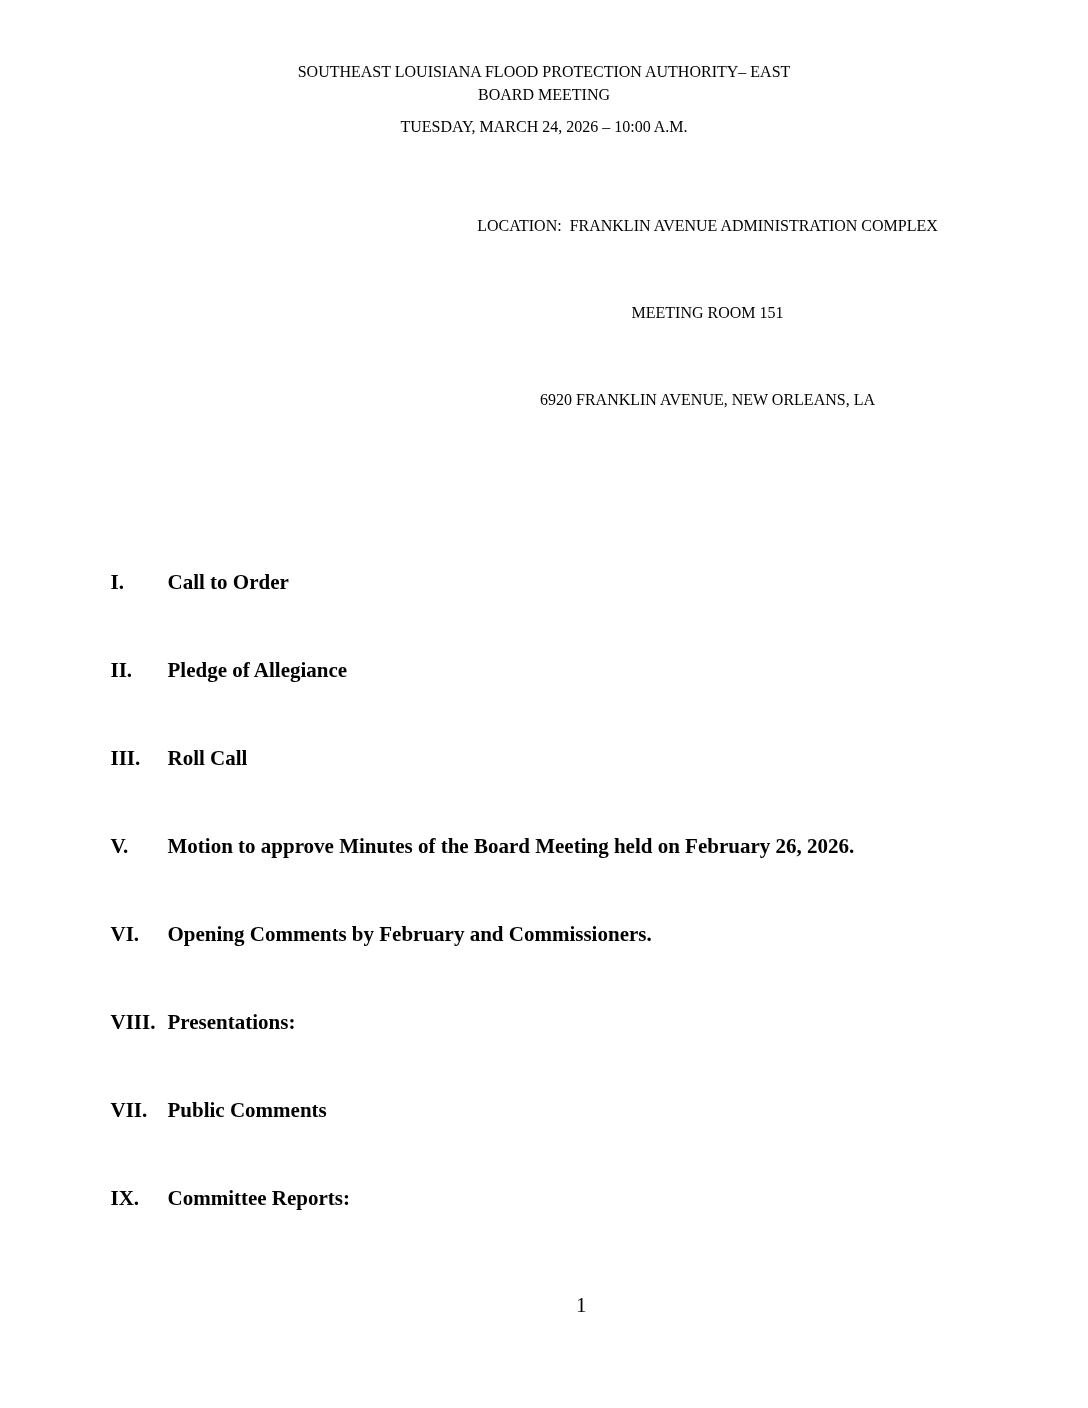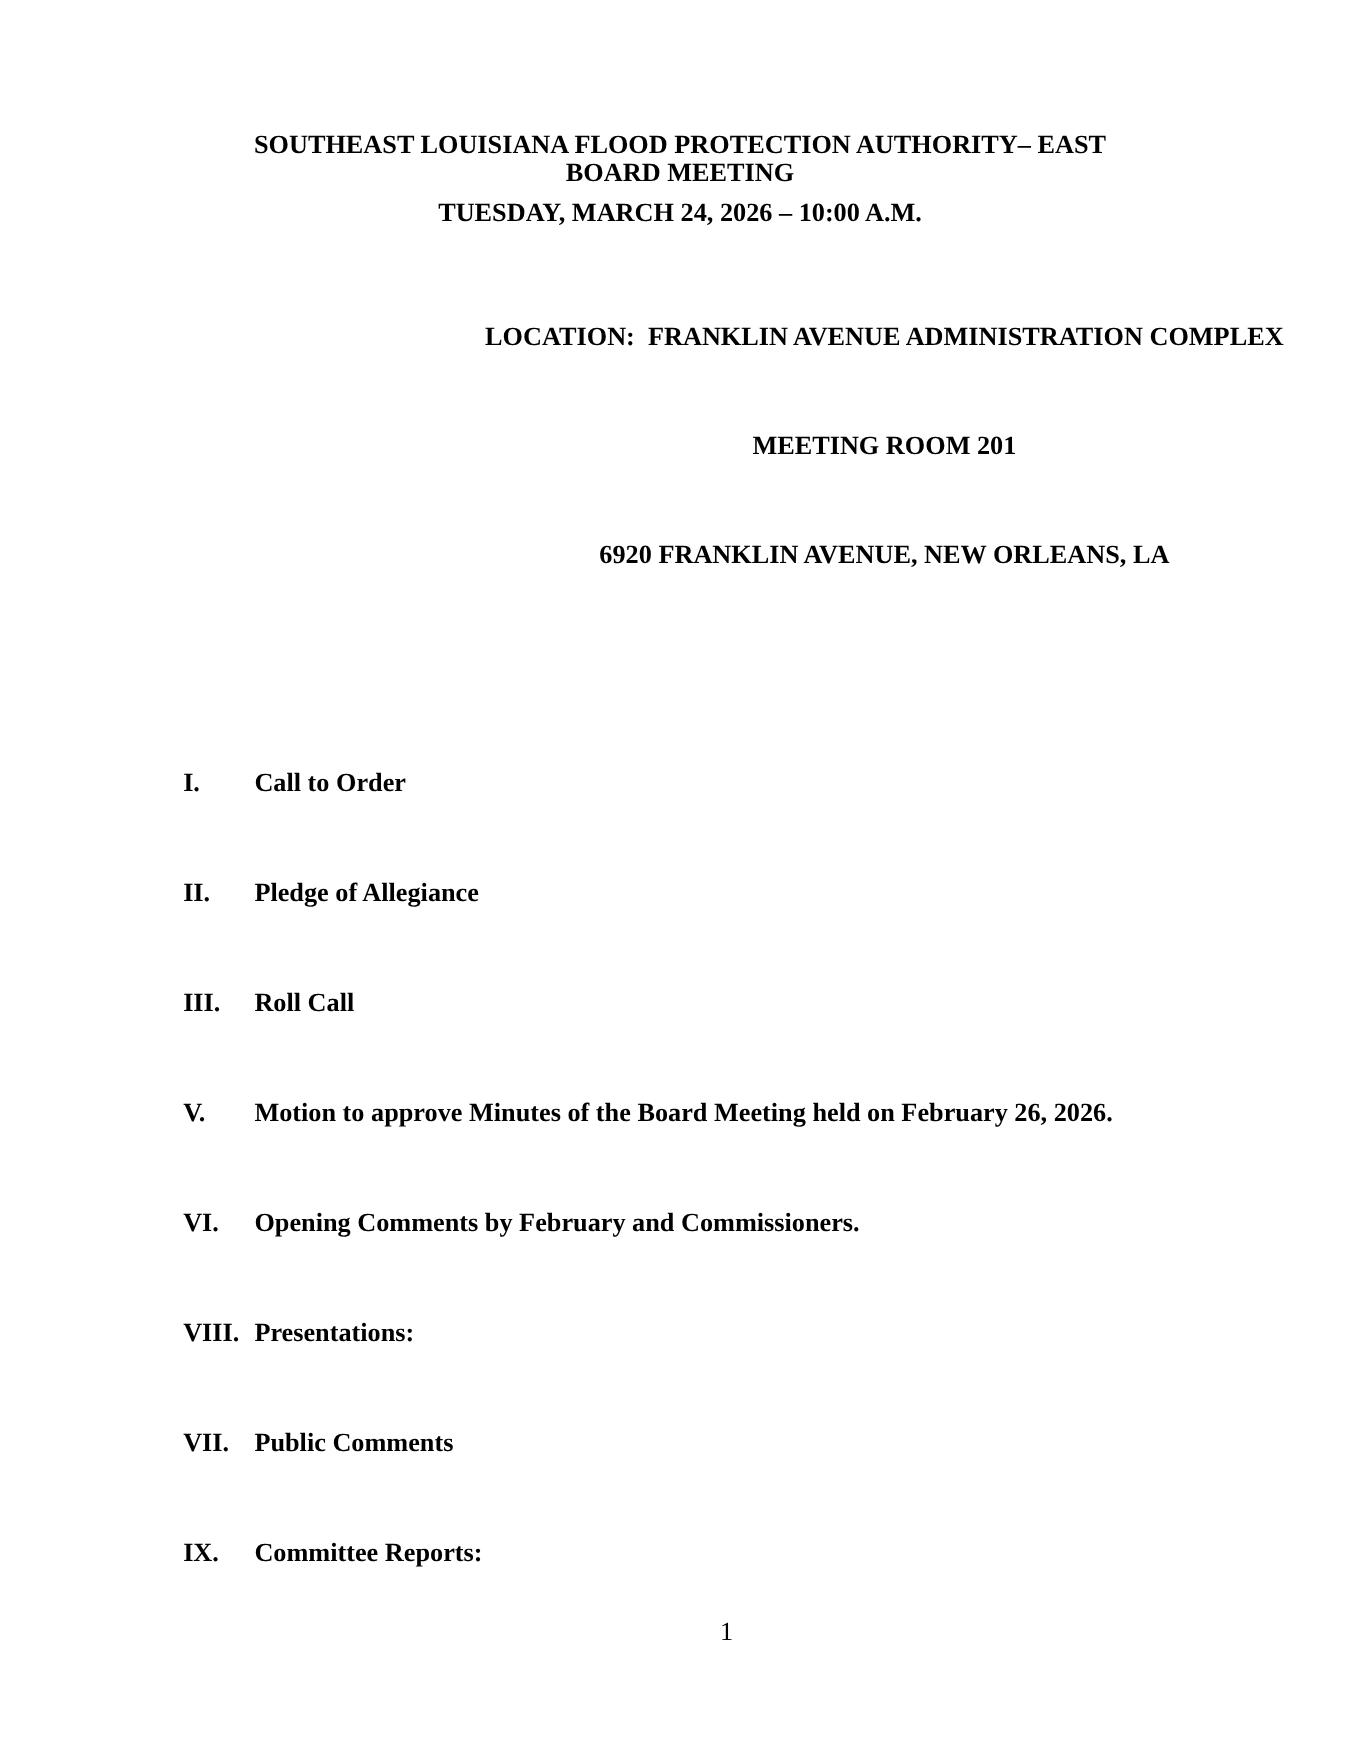--- a/index.html
+++ b/index.html
@@ -13,24 +13,24 @@
     overflow: hidden;
   }
   .page {
     position: relative;
     width: 1088px;
     height: 1408px;
     background: #ffffff;
   }
   
   .doc-header {
-    padding-top: 104px;
+    padding-top: 60px;
     text-align: center;
-    font-weight: bold;
-    font-size: 21px;
+    font-weight: normal;
+    font-size: 16px;
     line-height: 23px;
   }
   .h-title { margin: 0; }
   .h-sub   { margin-top: 0; }
   .h-date  { margin-top: 9px; }
   .location-block {
     margin-top: 15px;
     margin-left: 327px;
     text-align: center;
     line-height: 29px;
@@ -38,21 +38,21 @@
   }
   
   .agenda {
     display: flex;
     flex-direction: column;
     align-items: stretch;
     margin-top: 76px;
     font-size: 21px;
   }
   .roman-item {
-    padding-left: 115px;
+    padding-left: 79px;
     font-weight: bold;
     line-height: 23px;
     margin-bottom: 19px;
     white-space: pre-wrap;
   }
   .roman-item .num { display: inline-block; min-width: 57px; }
   .page-number {
     position: absolute;
     top: 1294px;
     left: 576px;
@@ -64,21 +64,21 @@
 <body>
 
 <div class="page">
 
   <header class="doc-header">
     <div class="h-title">SOUTHEAST LOUISIANA FLOOD PROTECTION AUTHORITY– EAST</div>
     <div class="h-sub">BOARD MEETING</div>
     <div class="h-date">TUESDAY, MARCH 24, 2026 – 10:00 A.M.</div>
     <div class="location-block">
       <div>LOCATION:  FRANKLIN AVENUE ADMINISTRATION COMPLEX</div>
-      <div>MEETING ROOM 201</div>
+      <div>MEETING ROOM 151</div>
       <div>6920 FRANKLIN AVENUE, NEW ORLEANS, LA</div>
     </div>
   </header>
 
   <main class="agenda">
 
     <div class="roman-item">
       <span class="num">I.</span><span class="txt">Call to Order</span>
     </div>
     <div class="roman-item">

